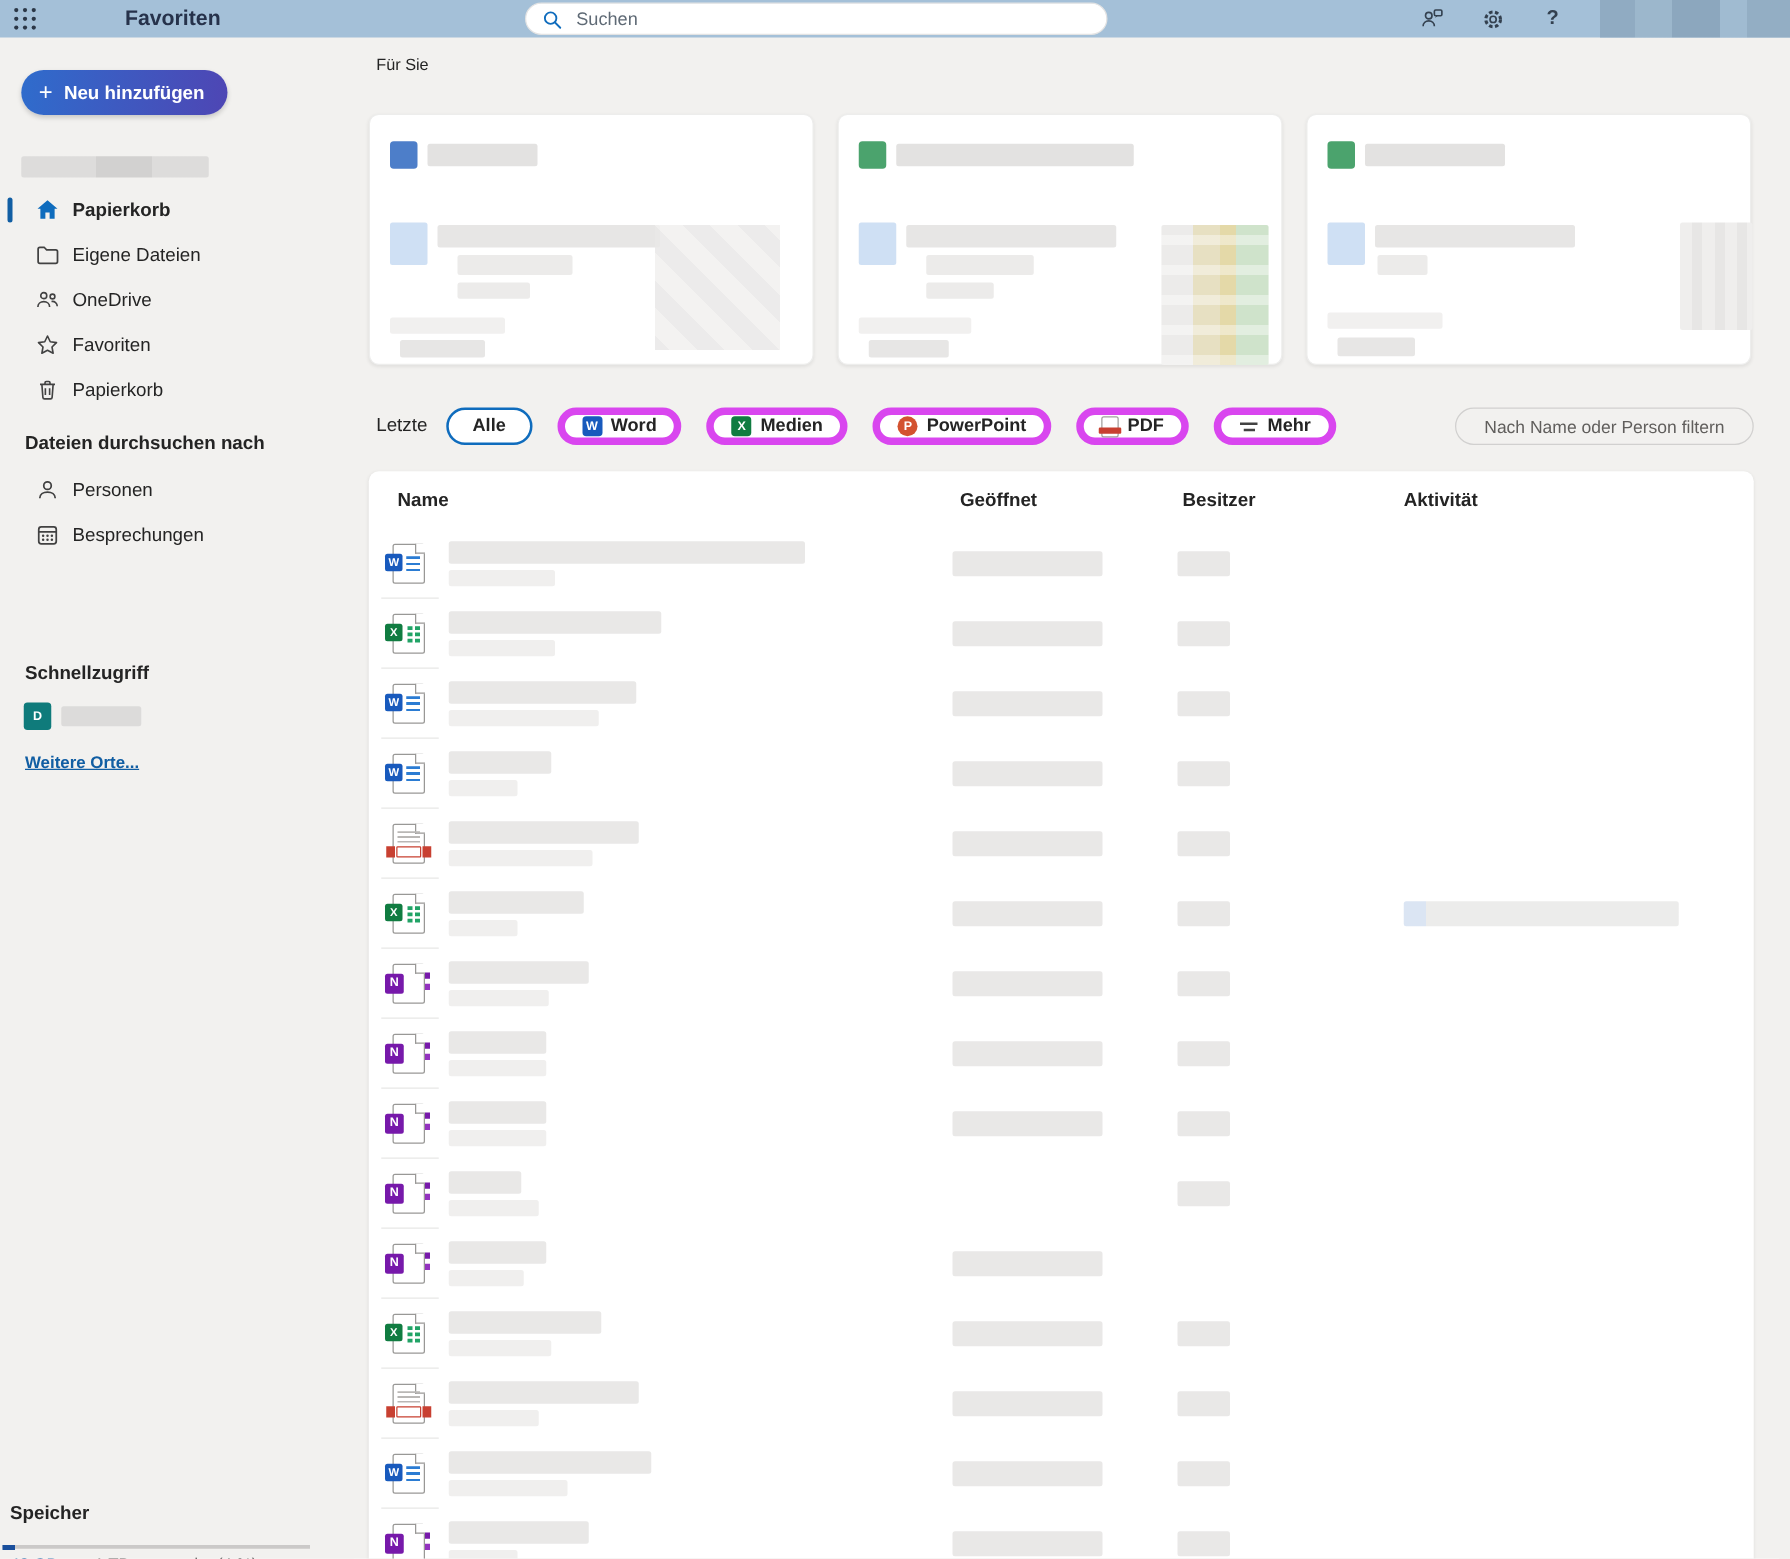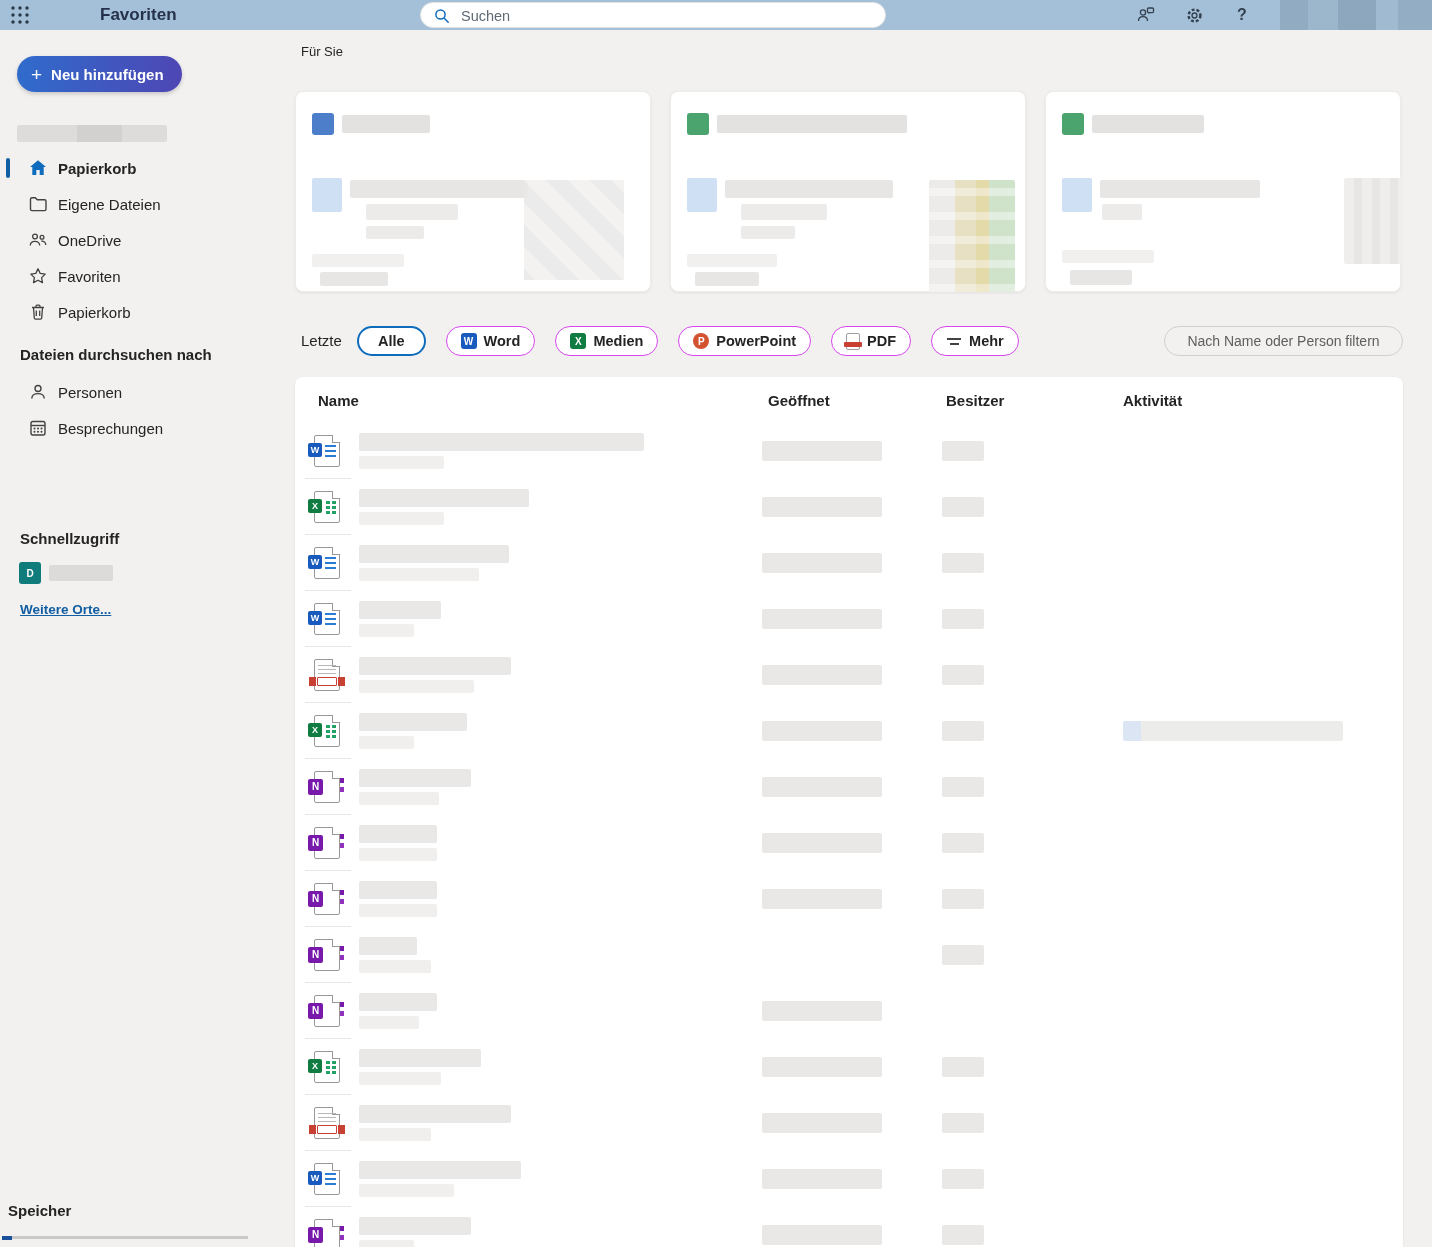--- a/index.html
+++ b/index.html
@@ -66,21 +66,21 @@
   .c1-grid{position:absolute;left:228px;top:88px;width:100px;height:100px;opacity:.85;
     background-image:linear-gradient(45deg,#f1f0ef 25%,#e9e8e7 25% 50%,#f1f0ef 50% 75%,#e9e8e7 75%);background-size:44px 44px;}
   .c2-chart{position:absolute;left:258px;top:88px;width:86px;height:112px;border-radius:2px;
     background-image:repeating-linear-gradient(0deg,rgba(255,255,255,.4) 0 8px,transparent 8px 24px),
       linear-gradient(90deg,#ecebea 0 30%,#e7e0c2 30% 55%,#e4d9a8 55% 70%,#cfe3cb 70%);}
   .c3-col{position:absolute;left:298px;top:86px;width:58px;height:86px;border-radius:2px;
     background:repeating-linear-gradient(90deg,#efeeed 0 10px,#e7e6e5 10px 18px);}
   
   .recent-label{position:absolute;left:301px;top:326px;height:30px;line-height:30px;font-size:15px;font-weight:normal;}
   .pills{position:absolute;left:357px;top:326px;display:flex;gap:20px;}
-  .pill{height:30px;box-sizing:border-box;border:1px solid #d946ef;border-radius:15px;background:#fff;
+  .pill{height:30px;box-sizing:border-box;border:6px solid #d946ef;border-radius:15px;background:#fff;
     display:flex;align-items:center;gap:7px;padding:0 14px;font-size:14.5px;font-weight:bold;color:#242424;cursor:pointer;}
   .pill.selected{border:2px solid #0f6cbd;padding:0 19px;}
   .pic{width:16px;height:16px;border-radius:3px;color:#fff;font-size:10px;font-weight:bold;
     display:flex;align-items:center;justify-content:center;flex:none;}
   .pic-word{background:#185abd;}
   .pic-excel{background:#107c41;}
   .pic-ppt{background:#d35230;border-radius:50%;}
   .pic-word::after{content:"W";} .pic-excel::after{content:"X";} .pic-ppt::after{content:"P";}
   .pic-pdf{width:12px;height:15px;background:#fff;border:1.3px solid #a19f9d;border-radius:2px;position:relative;}
   .pic-pdf::after{content:"";position:absolute;left:-3px;right:-3px;bottom:2px;height:5px;background:#c84031;border-radius:1px;}

